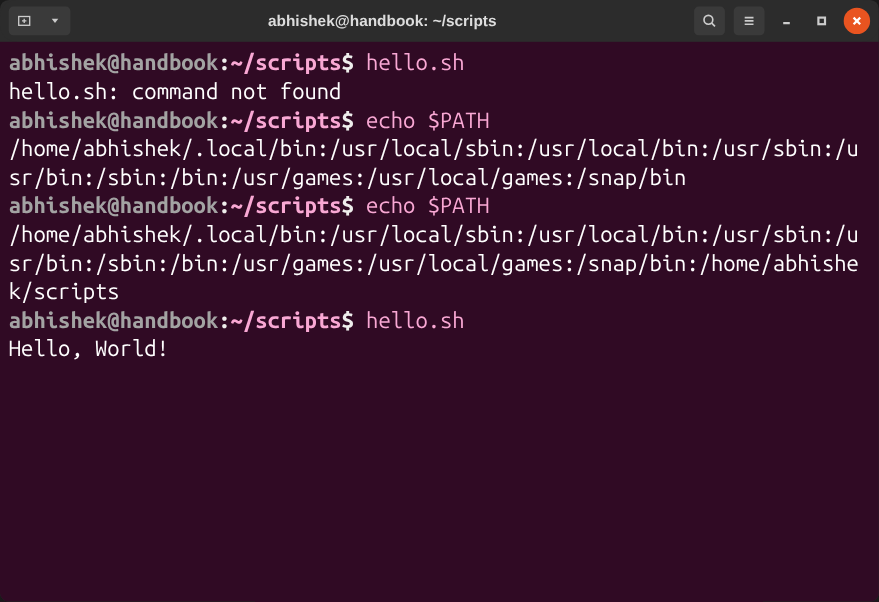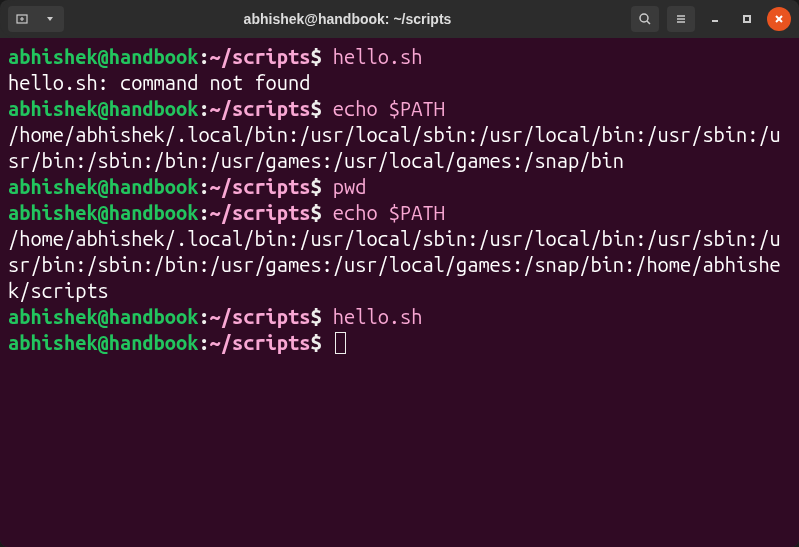--- a/index.html
+++ b/index.html
@@ -88,21 +88,21 @@
       background: #300a24;
       padding: 6px 8px;
       font-family: 'Ubuntu Mono', 'DejaVu Sans Mono', monospace;
       font-size: 20px;
       line-height: 1.3;
       color: #eeeeec;
       overflow: hidden;
       word-break: break-all;
     }
     .line { white-space: pre-wrap; word-break: break-all; }
-    .user { color: #22c55e; font-weight: bold; }
+    .user { color: #a3a3a3; font-weight: bold; }
     .colon { color: #eeeeec; font-weight: bold; }
     .path { color: #f9a8d4; font-weight: bold; }
     .dollar { color: #eeeeec; font-weight: bold; }
     .cmd { color: #f9a8d4; }
     .output { color: #ffffff; }
     .cursor {
       display: inline-block;
       width: 11px;
       height: 22px;
       border: 1px solid #eeeeec;
@@ -162,19 +162,18 @@
             <line x1="9" y1="3" x2="3" y2="9"></line>
           </svg>
       </button>
     </div>
   </div>
   <div class="terminal" id="terminal">
       <div class="line"><span class="user">abhishek@handbook</span><span class="colon">:</span><span class="path">~/scripts</span><span class="dollar">$ </span><span class="cmd">hello.sh</span></div>
       <div class="line"><span class="output">hello.sh: command not found</span></div>
       <div class="line"><span class="user">abhishek@handbook</span><span class="colon">:</span><span class="path">~/scripts</span><span class="dollar">$ </span><span class="cmd">echo $PATH</span></div>
       <div class="line"><span class="output">/home/abhishek/.local/bin:/usr/local/sbin:/usr/local/bin:/usr/sbin:/usr/bin:/sbin:/bin:/usr/games:/usr/local/games:/snap/bin</span></div>
-      <div class="line"><span class="user">abhishek@handbook</span><span class="colon">:</span><span class="path">~/scripts</span><span class="dollar">$ </span><span class="cmd">pwd</span></div>
       <div class="line"><span class="user">abhishek@handbook</span><span class="colon">:</span><span class="path">~/scripts</span><span class="dollar">$ </span><span class="cmd">echo $PATH</span></div>
       <div class="line"><span class="output">/home/abhishek/.local/bin:/usr/local/sbin:/usr/local/bin:/usr/sbin:/usr/bin:/sbin:/bin:/usr/games:/usr/local/games:/snap/bin:/home/abhishek/scripts</span></div>
       <div class="line"><span class="user">abhishek@handbook</span><span class="colon">:</span><span class="path">~/scripts</span><span class="dollar">$ </span><span class="cmd">hello.sh</span></div>
-      <div class="line"><span class="user">abhishek@handbook</span><span class="colon">:</span><span class="path">~/scripts</span><span class="dollar">$ </span><span class="cmd"></span><span class="cursor"></span></div>
+      <div class="line"><span class="output">Hello, World!</span></div>
     </div>
 </div>
 
 </body></html>

